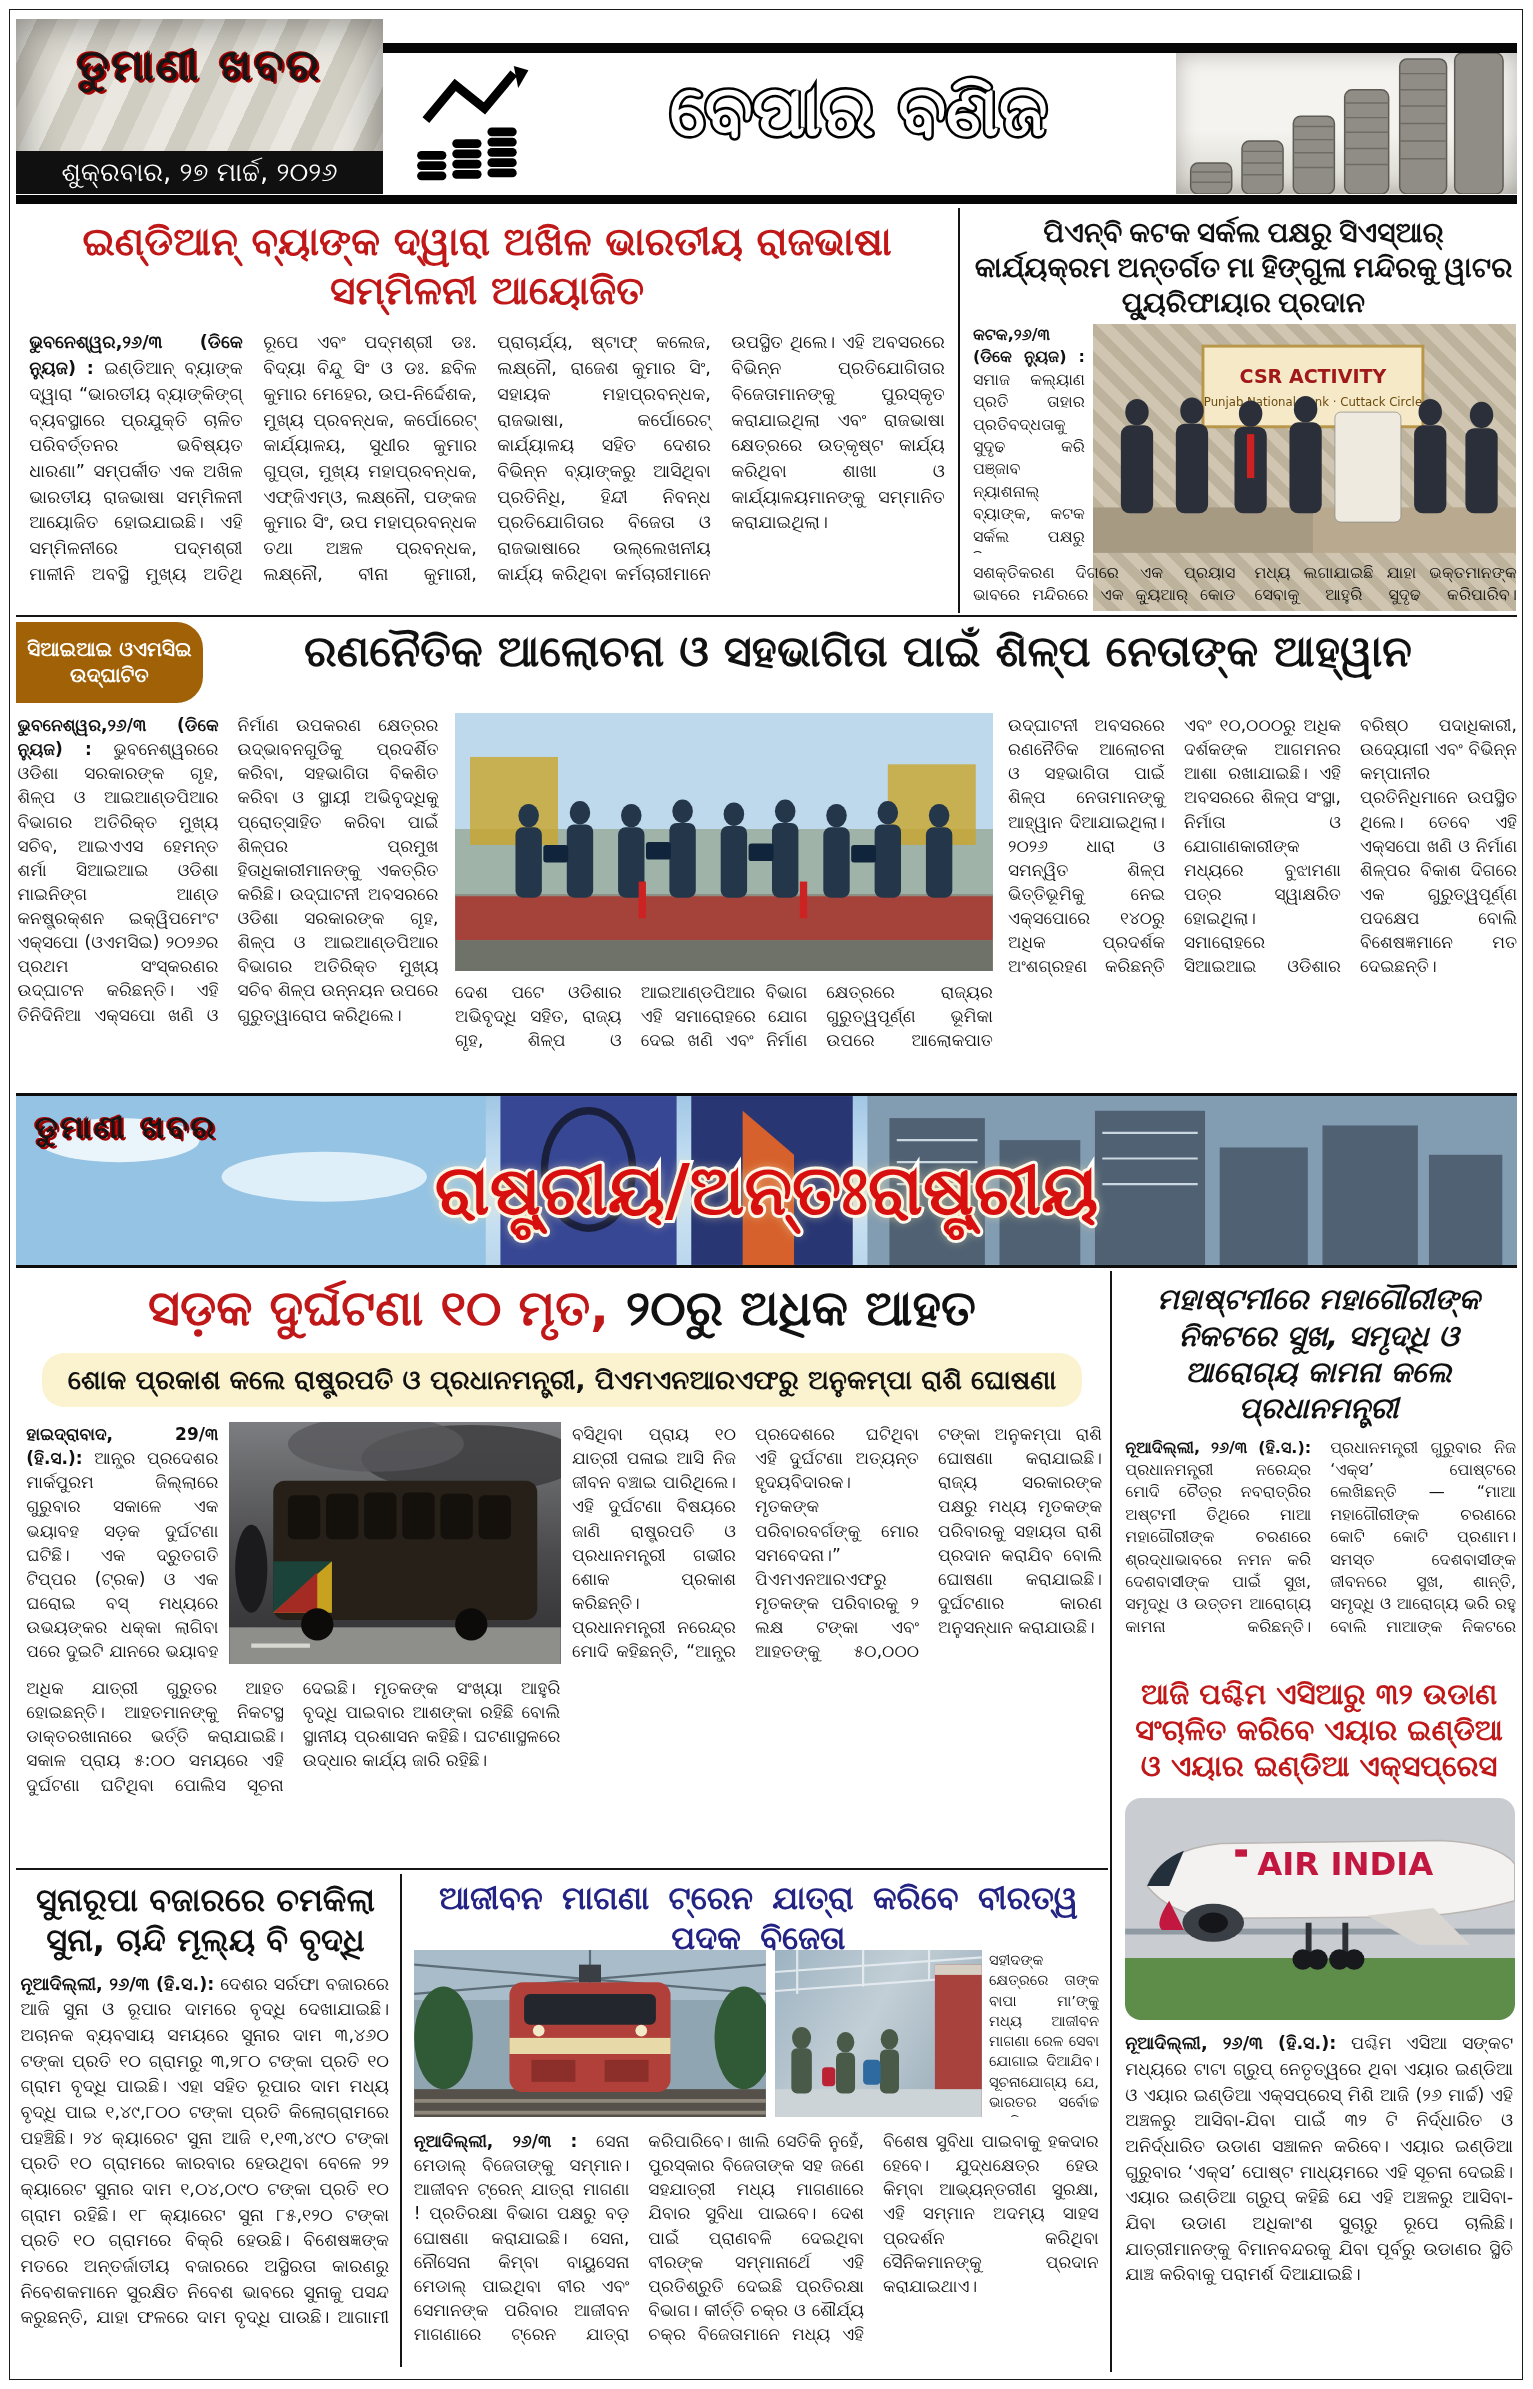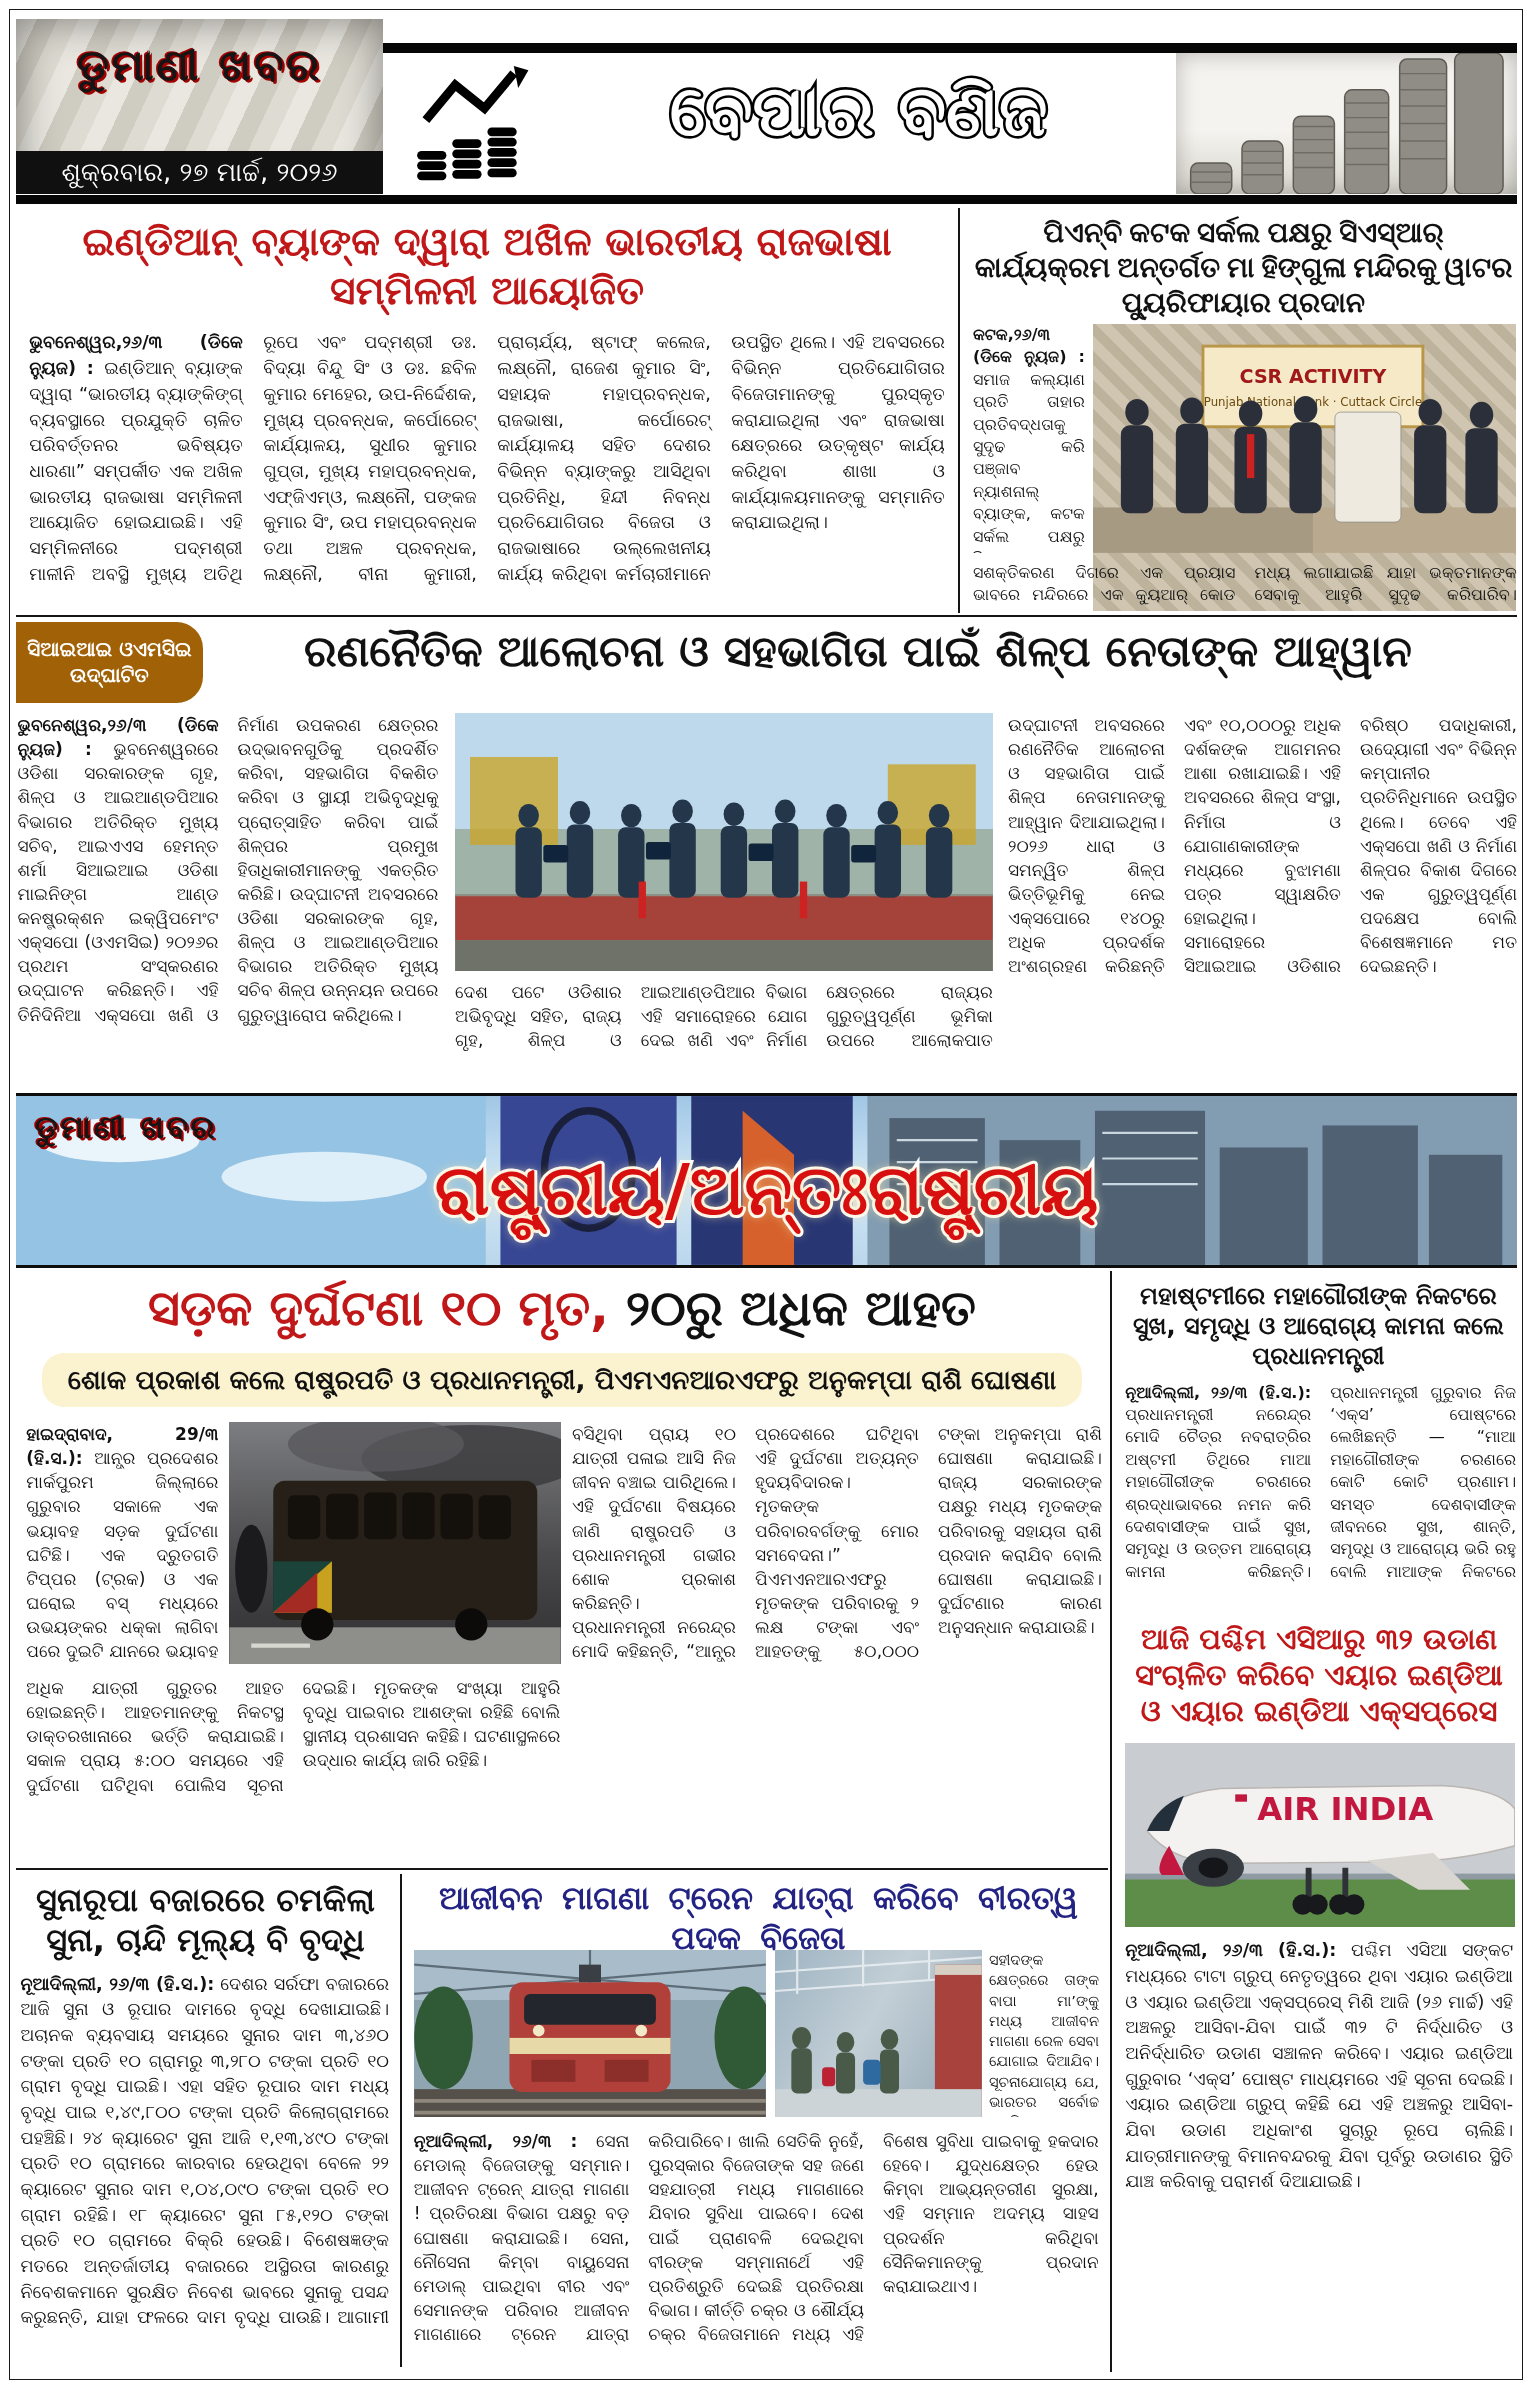--- a/index.html
+++ b/index.html
@@ -292,29 +292,29 @@
           </g>
       </svg>
     </div>
 
     <div class="abs jtext cols2" style="left:10.3px;top:405px;width:534px;height:183px;font-size:17px;line-height:1.42;overflow:hidden;">ଅଧିକ ଯାତ୍ରୀ ଗୁରୁତର ଆହତ ହୋଇଛନ୍ତି। ଆହତମାନଙ୍କୁ ନିକଟସ୍ଥ ଡାକ୍ତରଖାନାରେ ଭର୍ତ୍ତି କରାଯାଇଛି। ସକାଳ ପ୍ରାୟ ୫:୦୦ ସମୟରେ ଏହି ଦୁର୍ଘଟଣା ଘଟିଥିବା ପୋଲିସ ସୂଚନା ଦେଇଛି। ମୃତକଙ୍କ ସଂଖ୍ୟା ଆହୁରି ବୃଦ୍ଧି ପାଇବାର ଆଶଙ୍କା ରହିଛି ବୋଲି ସ୍ଥାନୀୟ ପ୍ରଶାସନ କହିଛି। ଘଟଣାସ୍ଥଳରେ ଉଦ୍ଧାର କାର୍ଯ୍ୟ ଜାରି ରହିଛି।</div>
 
     <div class="abs jtext cols3" style="left:556px;top:151px;width:530px;height:437px;font-size:17px;line-height:1.42;overflow:hidden;">ବସିଥିବା ପ୍ରାୟ ୧୦ ଯାତ୍ରୀ ପଳାଇ ଆସି ନିଜ ଜୀବନ ବଞ୍ଚାଇ ପାରିଥିଲେ। ଏହି ଦୁର୍ଘଟଣା ବିଷୟରେ ଜାଣି ରାଷ୍ଟ୍ରପତି ଓ ପ୍ରଧାନମନ୍ତ୍ରୀ ଗଭୀର ଶୋକ ପ୍ରକାଶ କରିଛନ୍ତି। ପ୍ରଧାନମନ୍ତ୍ରୀ ନରେନ୍ଦ୍ର ମୋଦି କହିଛନ୍ତି, “ଆନ୍ଧ୍ର ପ୍ରଦେଶରେ ଘଟିଥିବା ଏହି ଦୁର୍ଘଟଣା ଅତ୍ୟନ୍ତ ହୃଦୟବିଦାରକ। ମୃତକଙ୍କ ପରିବାରବର୍ଗଙ୍କୁ ମୋର ସମବେଦନା।” ପିଏମଏନଆରଏଫରୁ ମୃତକଙ୍କ ପରିବାରକୁ ୨ ଲକ୍ଷ ଟଙ୍କା ଏବଂ ଆହତଙ୍କୁ ୫୦,୦୦୦ ଟଙ୍କା ଅନୁକମ୍ପା ରାଶି ଘୋଷଣା କରାଯାଇଛି। ରାଜ୍ୟ ସରକାରଙ୍କ ପକ୍ଷରୁ ମଧ୍ୟ ମୃତକଙ୍କ ପରିବାରକୁ ସହାୟତା ରାଶି ପ୍ରଦାନ କରାଯିବ ବୋଲି ଘୋଷଣା କରାଯାଇଛି। ଦୁର୍ଘଟଣାର କାରଣ ଅନୁସନ୍ଧାନ କରାଯାଉଛି।</div>
   </div>
 
   <div class="abs vline" style="left:1110px;top:1271px;width:407px;height:1101px;">
-    <div class="hl" style="font-size:24px;padding:10.3px 7.3px 1.5px 13.2px;">ମହାଷ୍ଟମୀରେ ମହାଗୌରୀଙ୍କ ନିକଟରେ ସୁଖ, ସମୃଦ୍ଧି ଓ ଆରୋଗ୍ୟ କାମନା କଲେ ପ୍ରଧାନମନ୍ତ୍ରୀ</div>
+    <div class="hl" style="font-size:29px;padding:10.3px 7.3px 1.5px 13.2px;font-style:italic;">ମହାଷ୍ଟମୀରେ ମହାଗୌରୀଙ୍କ ନିକଟରେ ସୁଖ, ସମୃଦ୍ଧି ଓ ଆରୋଗ୍ୟ କାମନା କଲେ ପ୍ରଧାନମନ୍ତ୍ରୀ</div>
     <div class="jtext cols2" style="margin:8.8px 2.9px 0 13.2px;height:220px;font-size:16px;line-height:1.4;overflow:hidden;">
       <span class="dl">ନୂଆଦିଲ୍ଲୀ, ୨୬/୩ (ହି.ସ.):</span>
       <span>ପ୍ରଧାନମନ୍ତ୍ରୀ ନରେନ୍ଦ୍ର ମୋଦି ଚୈତ୍ର ନବରାତ୍ରିର ଅଷ୍ଟମୀ ତିଥିରେ ମାଆ ମହାଗୌରୀଙ୍କ ଚରଣରେ ଶ୍ରଦ୍ଧାଭାବରେ ନମନ କରି ଦେଶବାସୀଙ୍କ ପାଇଁ ସୁଖ, ସମୃଦ୍ଧି ଓ ଉତ୍ତମ ଆରୋଗ୍ୟ କାମନା କରିଛନ୍ତି। ପ୍ରଧାନମନ୍ତ୍ରୀ ଗୁରୁବାର ନିଜ ‘ଏକ୍ସ’ ପୋଷ୍ଟରେ ଲେଖିଛନ୍ତି — “ମାଆ ମହାଗୌରୀଙ୍କ ଚରଣରେ କୋଟି କୋଟି ପ୍ରଣାମ। ସମସ୍ତ ଦେଶବାସୀଙ୍କ ଜୀବନରେ ସୁଖ, ଶାନ୍ତି, ସମୃଦ୍ଧି ଓ ଆରୋଗ୍ୟ ଭରି ରହୁ ବୋଲି ମାଆଙ୍କ ନିକଟରେ ପ୍ରାର୍ଥନା।” ଏହା ସହିତ ପ୍ରଧାନମନ୍ତ୍ରୀ ମୋଦି ମାଆ ମହାଗୌରୀଙ୍କୁ ସମର୍ପିତ ଏକ ଭକ୍ତିପୂର୍ଣ୍ଣ ସ୍ତୋତ୍ର ମଧ୍ୟ ସେୟାର କରିଛନ୍ତି। ଚୈତ୍ର ନବରାତ୍ରିର ଅଷ୍ଟମୀ ତିଥିରେ ଦେଶଯାକ ମନ୍ଦିରମାନଙ୍କରେ ଭକ୍ତଙ୍କ ଭିଡ ଦେଖିବାକୁ ମିଳିଛି।</span>
     </div>
 
     <div class="hl red" style="font-size:29px;padding:19px 5.9px 0 13.2px;">ଆଜି ପଶ୍ଚିମ ଏସିଆରୁ ୩୨ ଉଡାଣ ସଂଚାଳିତ କରିବେ ଏୟାର ଇଣ୍ଡିଆ ଓ ଏୟାର ଇଣ୍ଡିଆ ଏକ୍ସପ୍ରେସ</div>
 
-    <div class="photo" style="margin:13.2px 4.4px 0 13.2px;height:184px;background:linear-gradient(#c9cdd2 0 72%,#5e8c49 72%);position:relative;">
+    <div class="photo" style="margin:13.2px 4.4px 0 13.2px;height:222px;background:linear-gradient(#c9cdd2 0 72%,#5e8c49 72%);position:relative;border-radius:16px;">
       <svg width="390" height="182" viewBox="0 0 531 248">
         <rect x="0" y="178" width="531" height="8" fill="#8f9aa2"></rect>
         <path d="M30,120 Q50,70 130,62 L430,58 Q510,62 531,90 L531,140 Q460,160 380,162 L120,164 Q60,158 30,120 Z" fill="#f4f2f0" stroke="#b9b5b2" stroke-width="2"></path>
         <path d="M30,120 Q44,86 80,72 L60,120 Z" fill="#23303c"></path>
         <text x="300" y="105" font-size="44" font-weight="bold" fill="#c2183f" text-anchor="middle" font-family="DejaVu Sans, sans-serif">AIR INDIA</text>
         <rect x="150" y="70" width="16" height="10" fill="#c2183f"></rect>
         <path d="M330,160 L400,200 L470,200 L420,150 Z" fill="#d9d6d2"></path>
         <ellipse cx="120" cy="170" rx="42" ry="26" fill="#3a3f45"></ellipse>
         <ellipse cx="120" cy="170" rx="20" ry="14" fill="#14161a"></ellipse>
         <g stroke="#2e3236" stroke-width="8">

